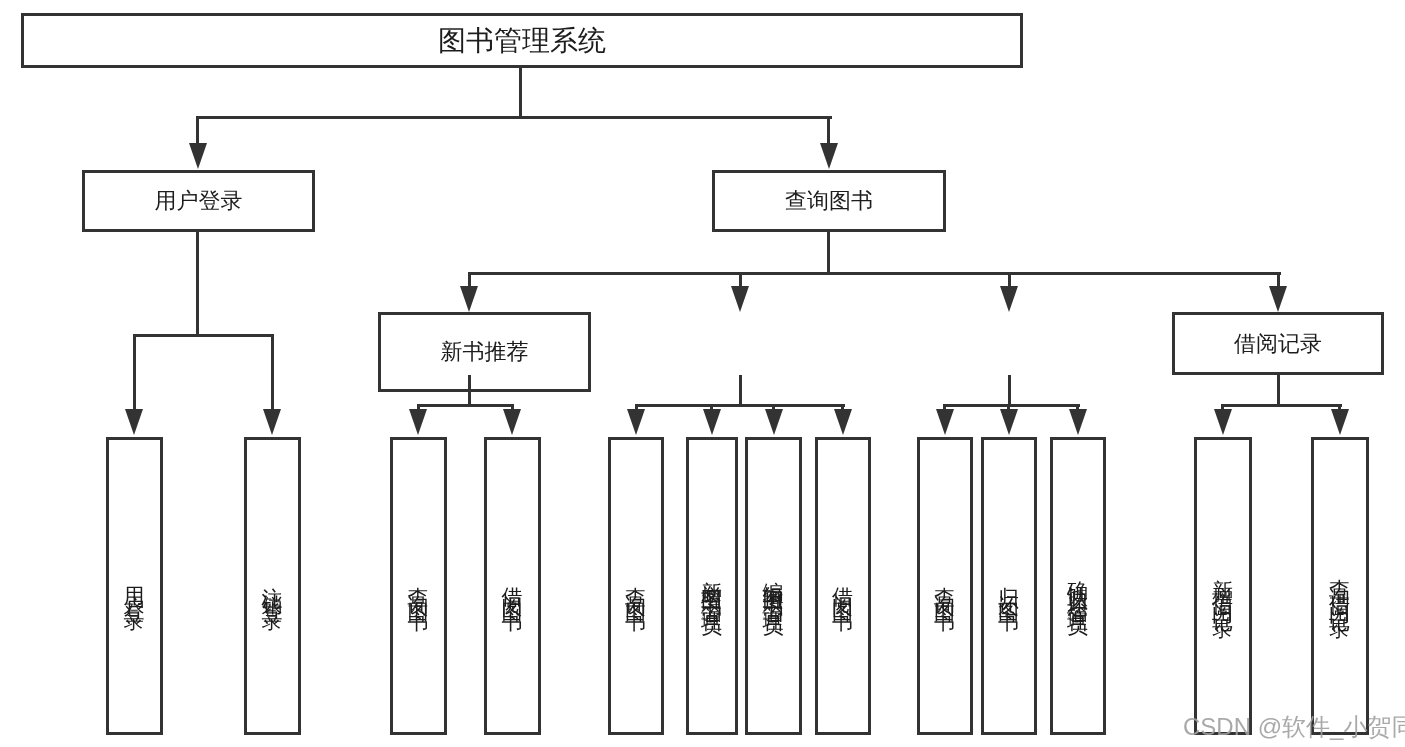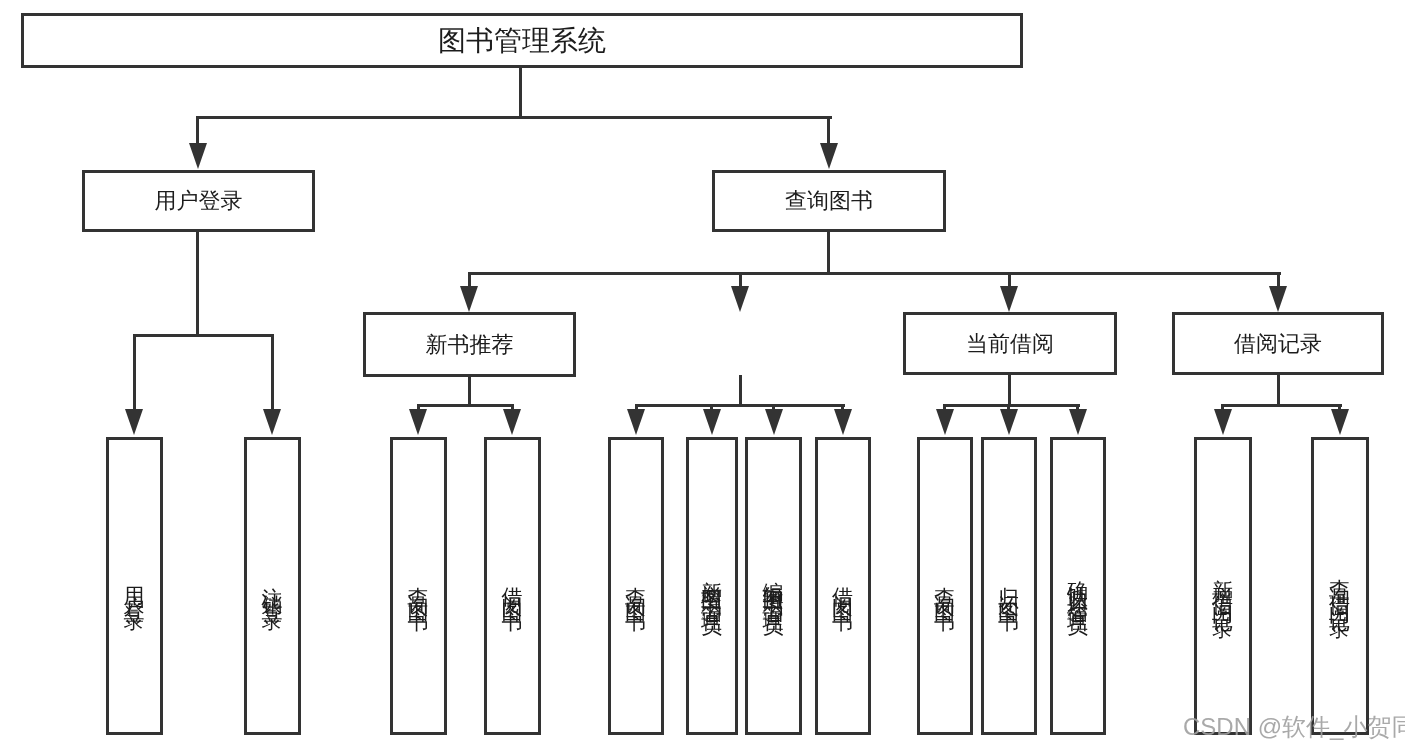--- a/index.html
+++ b/index.html
@@ -68,25 +68,22 @@
   <div class="hline" style="left:468px;top:272px;width:813px"></div>
   <div class="vline" style="left:468px;top:272px;height:16px"></div>
   <div class="arr" style="left:460px;top:286px"></div>
   <div class="vline" style="left:739px;top:272px;height:16px"></div>
   <div class="arr" style="left:731px;top:286px"></div>
   <div class="vline" style="left:1008px;top:272px;height:16px"></div>
   <div class="arr" style="left:1000px;top:286px"></div>
   <div class="vline" style="left:1277px;top:272px;height:16px"></div>
   <div class="arr" style="left:1269px;top:286px"></div>
 
-  <div class="box lvl" style="left:363px;top:312px;width:213px;height:65px">
+  <div class="box lvl" style="left:378px;top:312px;width:213px;height:80px">
     <span>新书推荐</span>
-  </div>
-  <div class="box lvl" style="left:903px;top:312px;width:214px;height:63px">
-    <span>当前借阅</span>
   </div>
   <div class="box lvl" style="left:1172px;top:312px;width:212px;height:63px">
     <span>借阅记录</span>
   </div>
 
   <div class="vline" style="left:468px;top:375px;height:31px"></div>
   <div class="hline" style="left:417px;top:404px;width:97px"></div>
   <div class="vline" style="left:417px;top:404px;height:8px"></div>
   <div class="arr" style="left:409px;top:409px"></div>
   <div class="vline" style="left:511px;top:404px;height:8px"></div>

